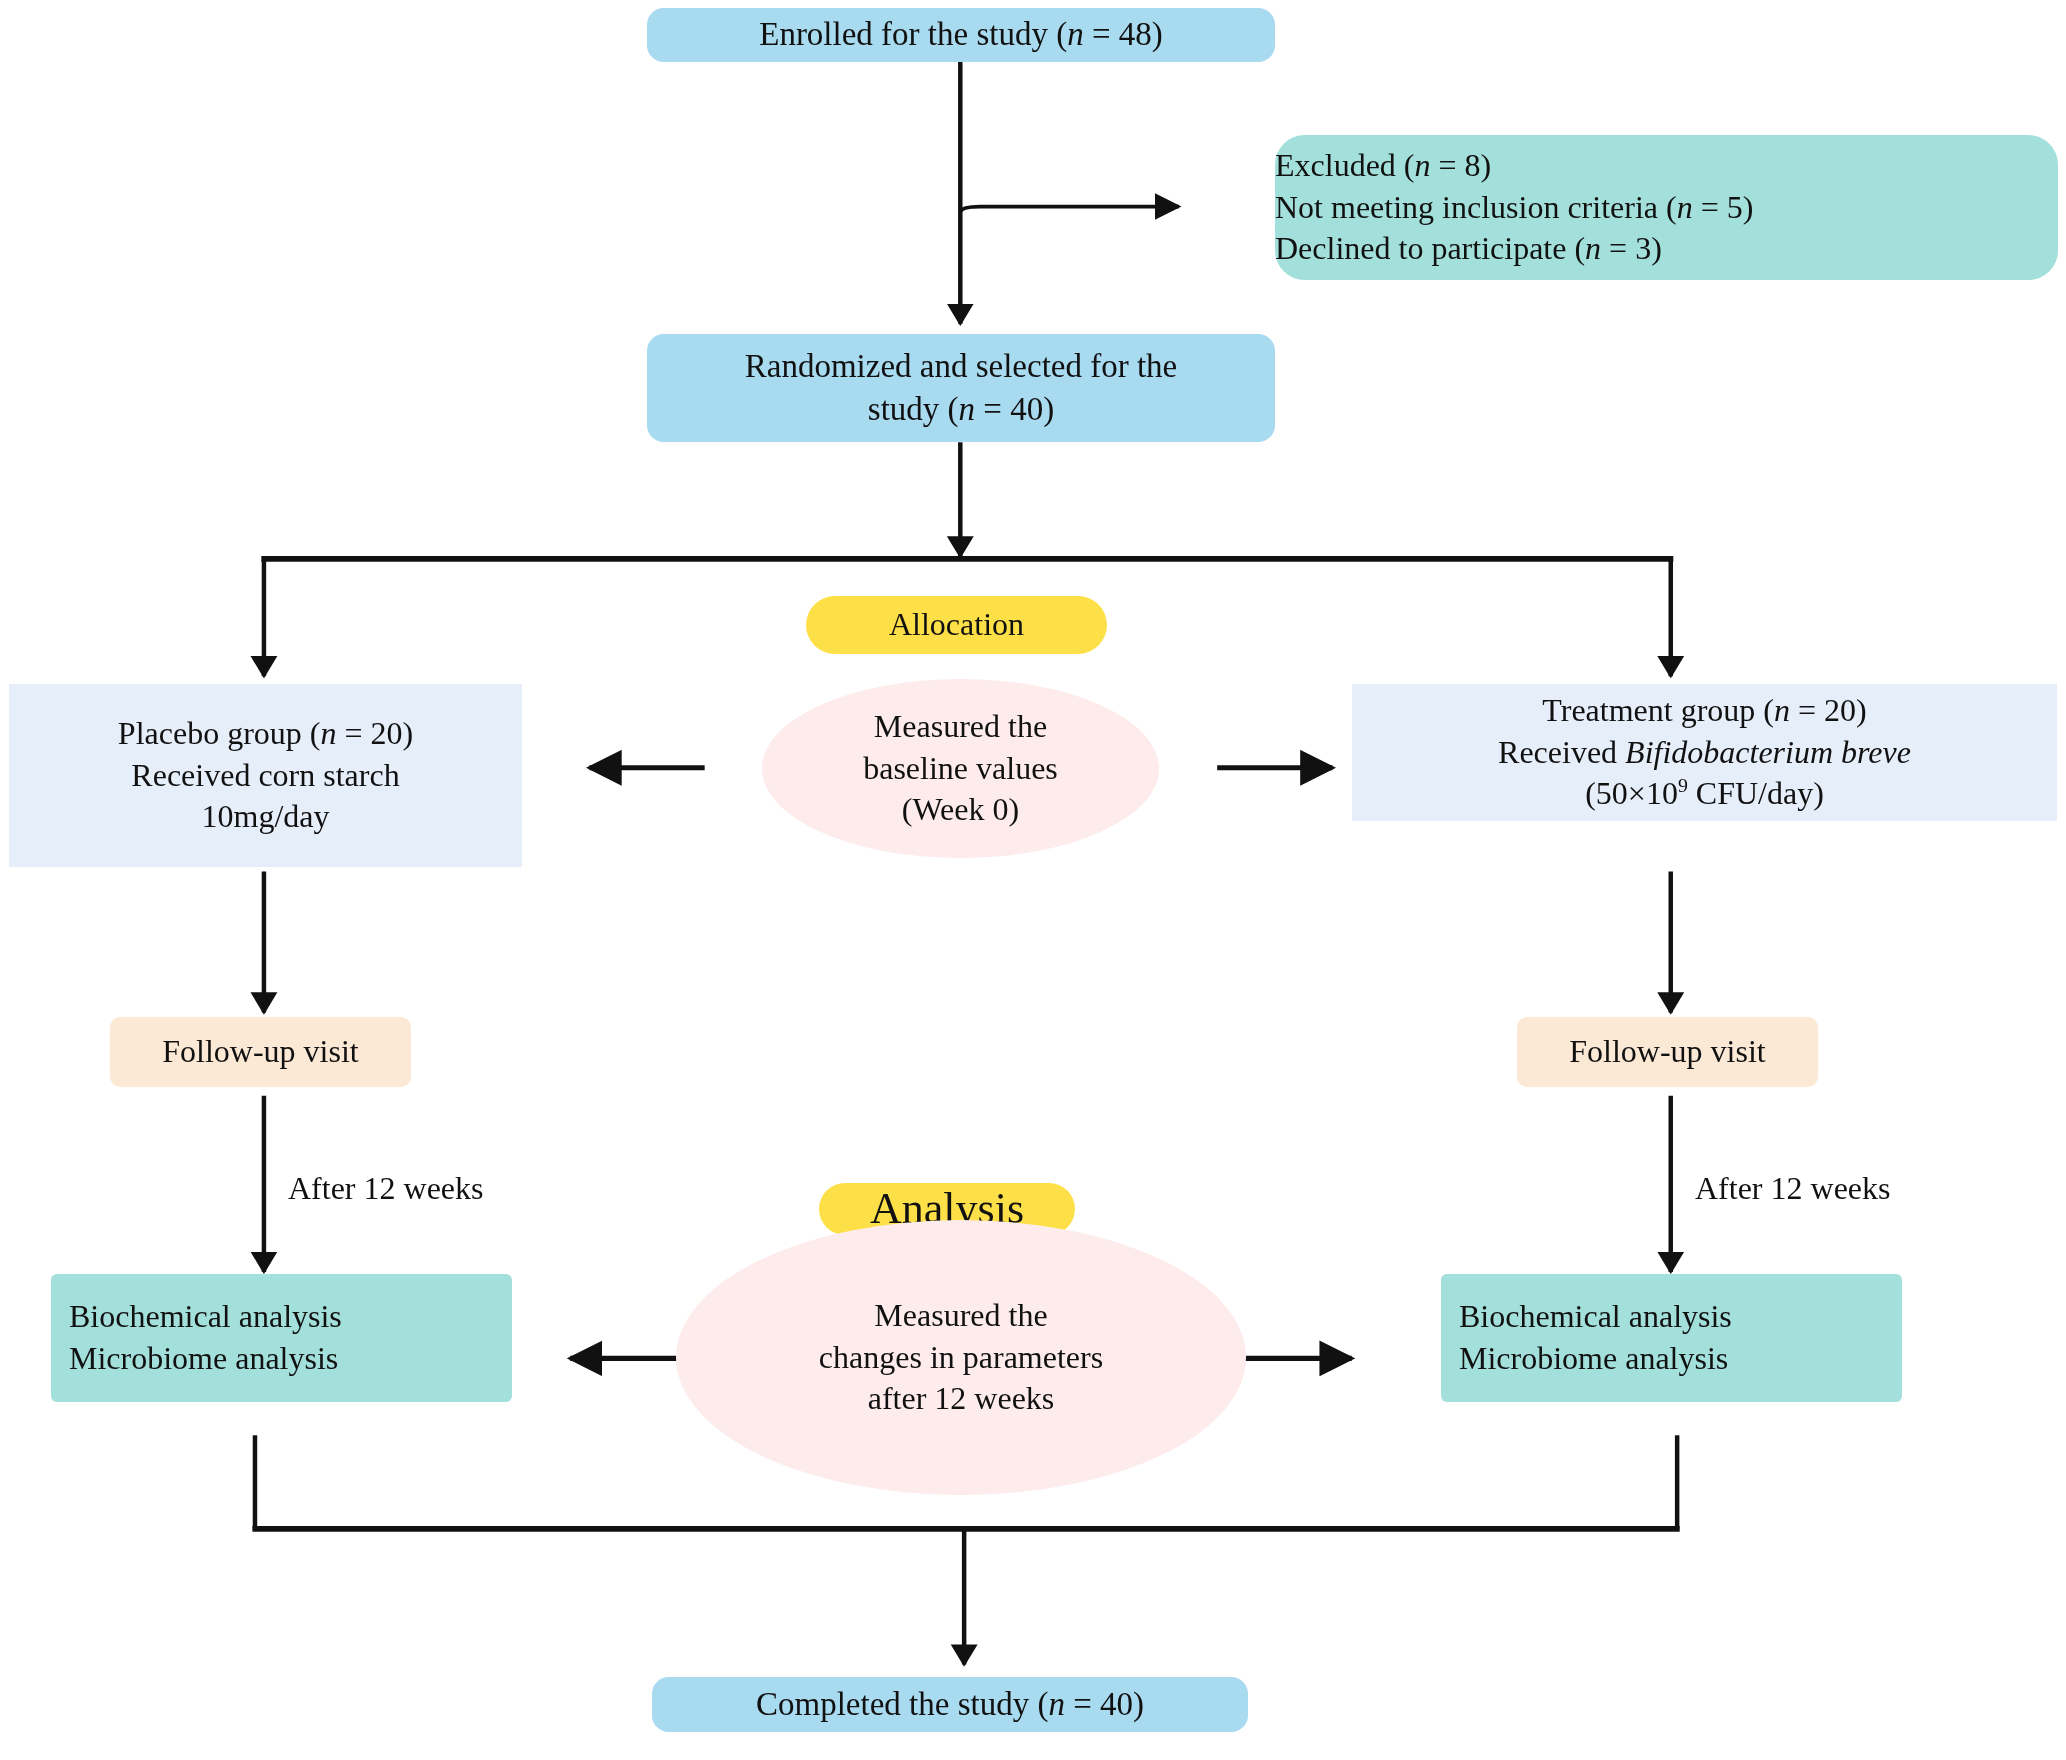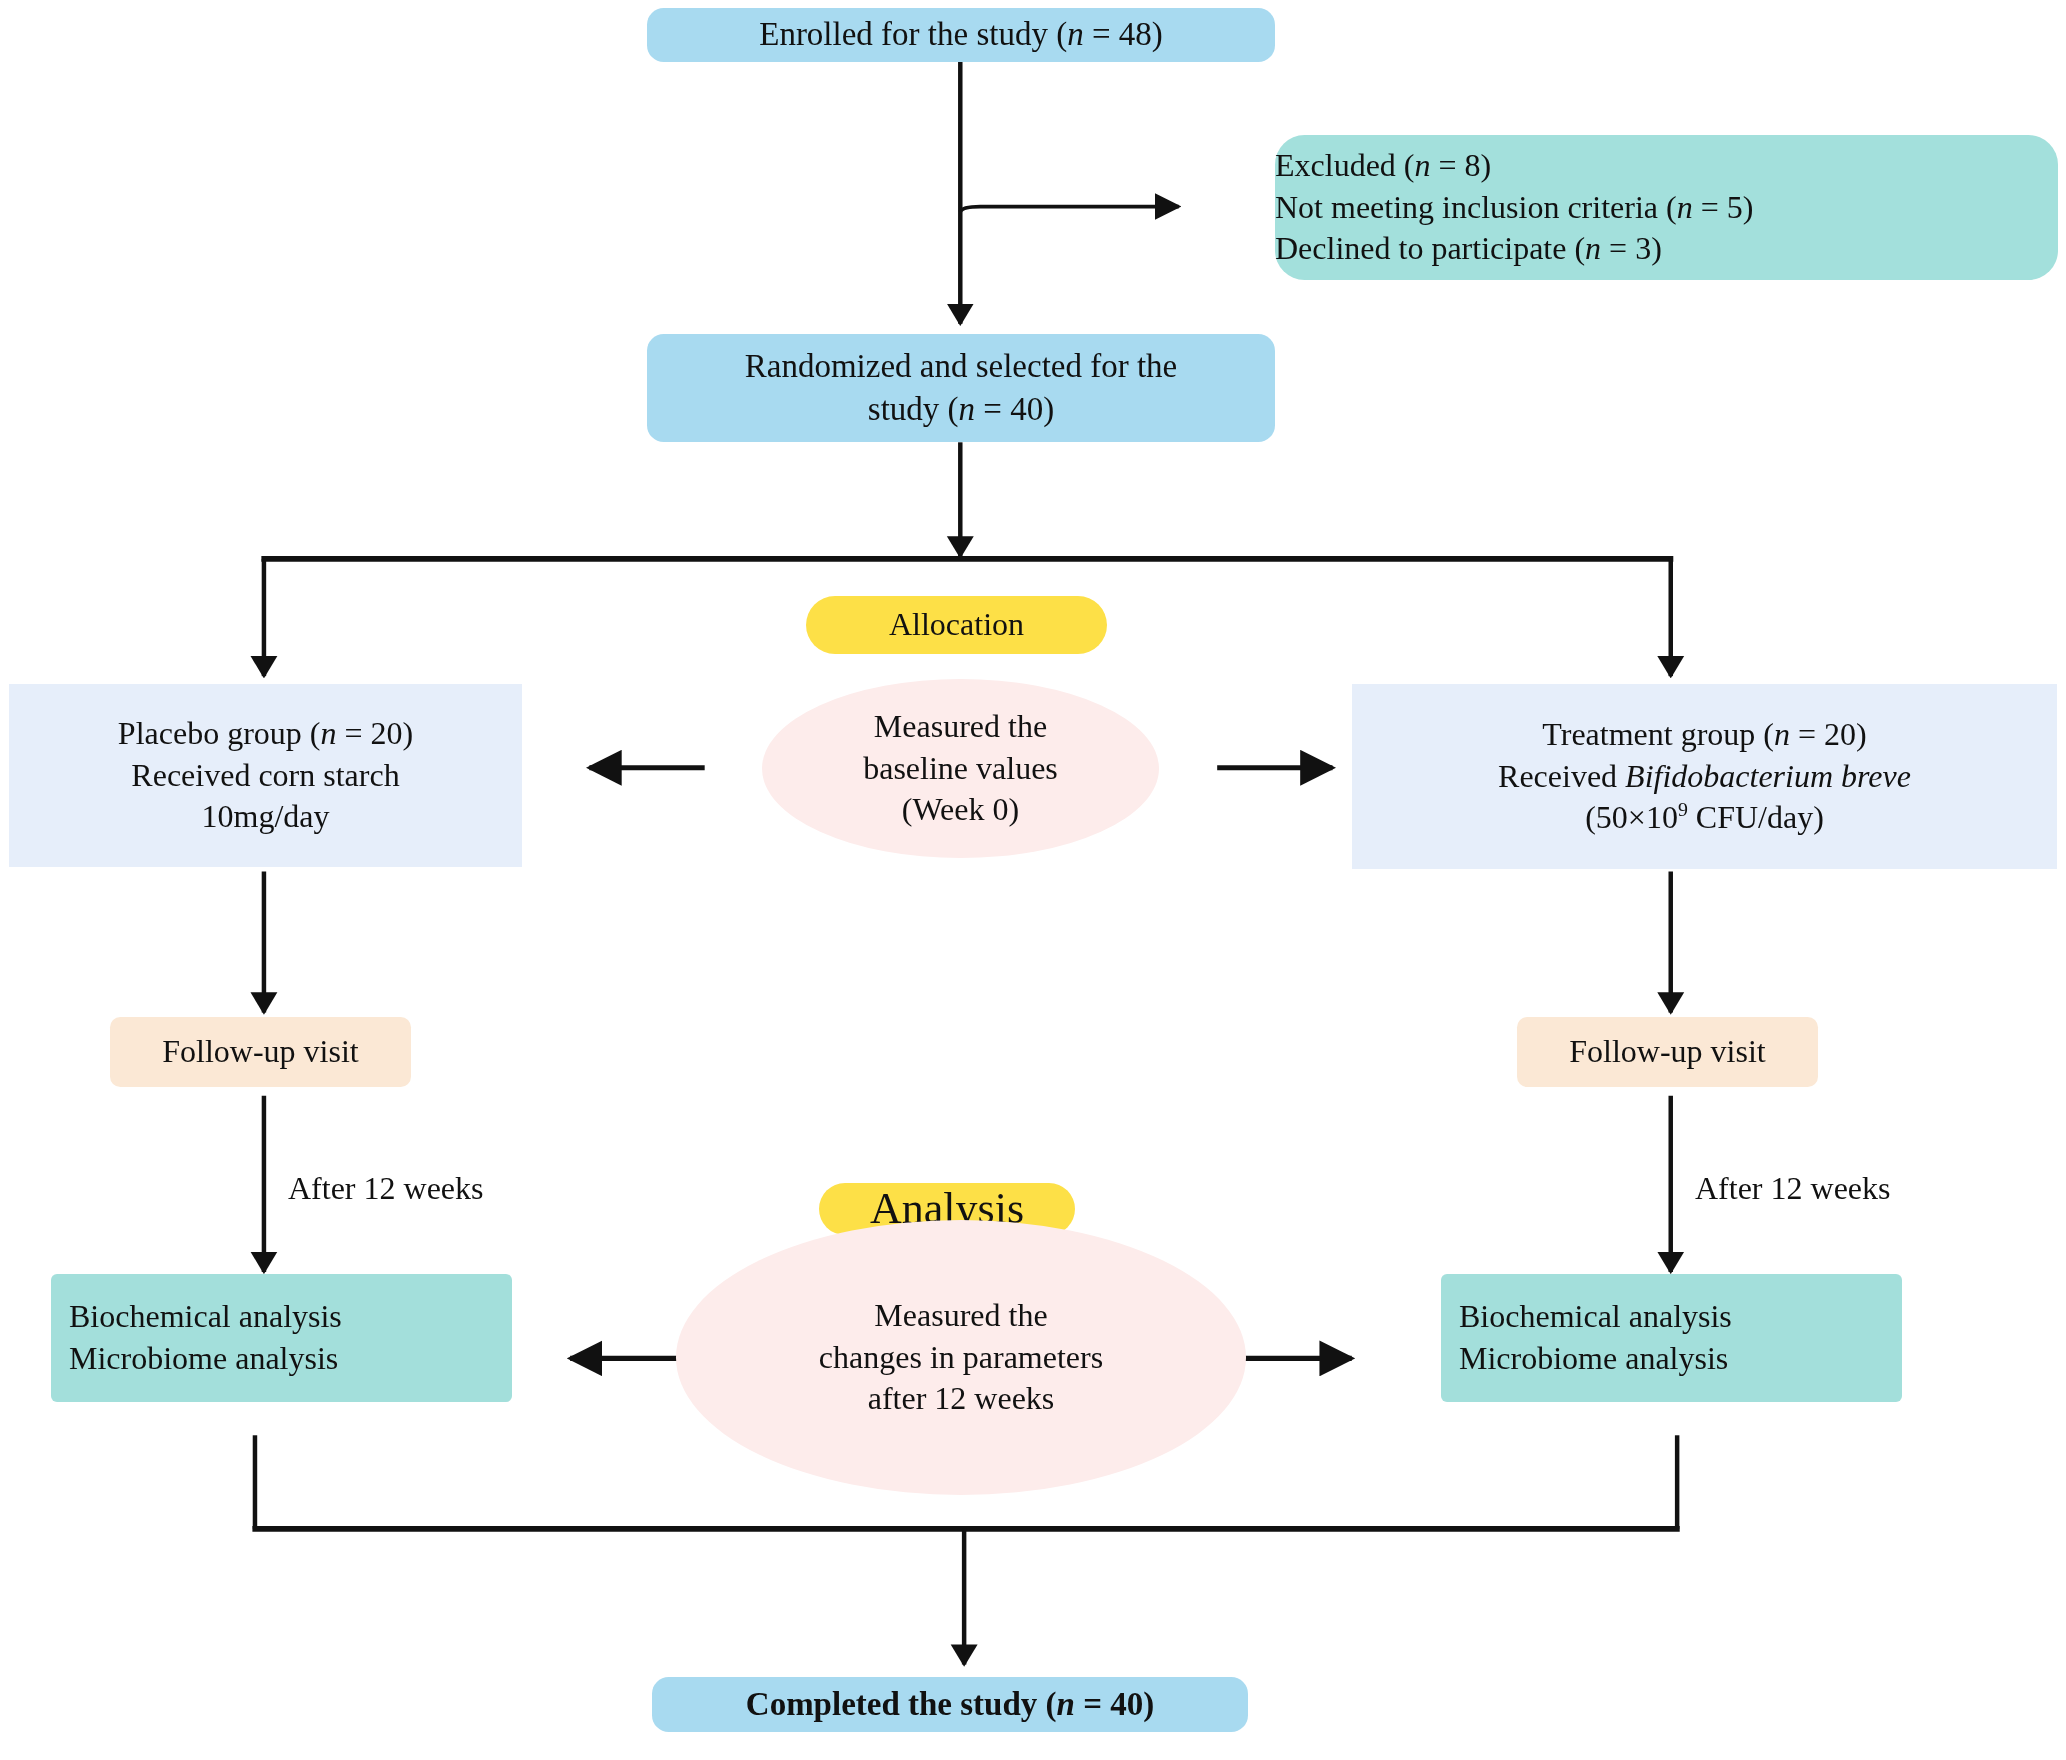--- a/index.html
+++ b/index.html
@@ -134,21 +134,21 @@
     <span class="ln">baseline values</span>
     <span class="ln">(Week 0)</span>
   </div>
 
   <div class="node paleblue" style="left:9px; top:684px; width:513px; height:183px; font-size:32px;">
     <span class="ln">Placebo group (<i>n</i> = 20)</span>
     <span class="ln">Received corn starch</span>
     <span class="ln">10mg/day</span>
   </div>
 
-  <div class="node paleblue" style="left:1352px; top:684px; width:705px; height:185px; font-size:32px;">
+  <div class="node paleblue" style="left:1352px; top:684px; width:705px; height:137px; font-size:32px;">
     <span class="ln">Treatment group (<i>n</i> = 20)</span>
     <span class="ln"><span>Received </span><span class="it">Bifidobacterium breve</span></span>
     <span class="ln"><span>(50×10</span><sup>9</sup><span> CFU/day)</span></span>
   </div>
 
   <div class="node peach" style="left:110px; top:1017px; width:301px; height:70px; font-size:32px;">
     <span class="ln">Follow-up visit</span>
   </div>
 
   <div class="node peach" style="left:1517px; top:1017px; width:301px; height:70px; font-size:32px;">
@@ -173,18 +173,18 @@
     <span class="ln">Biochemical analysis</span>
     <span class="ln">Microbiome analysis</span>
   </div>
 
   <div class="node tealflat" style="left:1441px; top:1274px; width:461px; height:128px; font-size:32px;
               align-items:flex-start; padding-left:18px; text-align:left;">
     <span class="ln">Biochemical analysis</span>
     <span class="ln">Microbiome analysis</span>
   </div>
 
-  <div class="node blue" style="left:652px; top:1677px; width:596px; height:55px; font-size:33px;font-weight:bold;">
+  <div class="node blue" style="left:652px; top:1677px; width:596px; height:55px; font-size:33px;">
     <span class="ln">Completed the study (<i>n</i> = 40)</span>
   </div>
 
 </div>
 
 
 </body></html>

